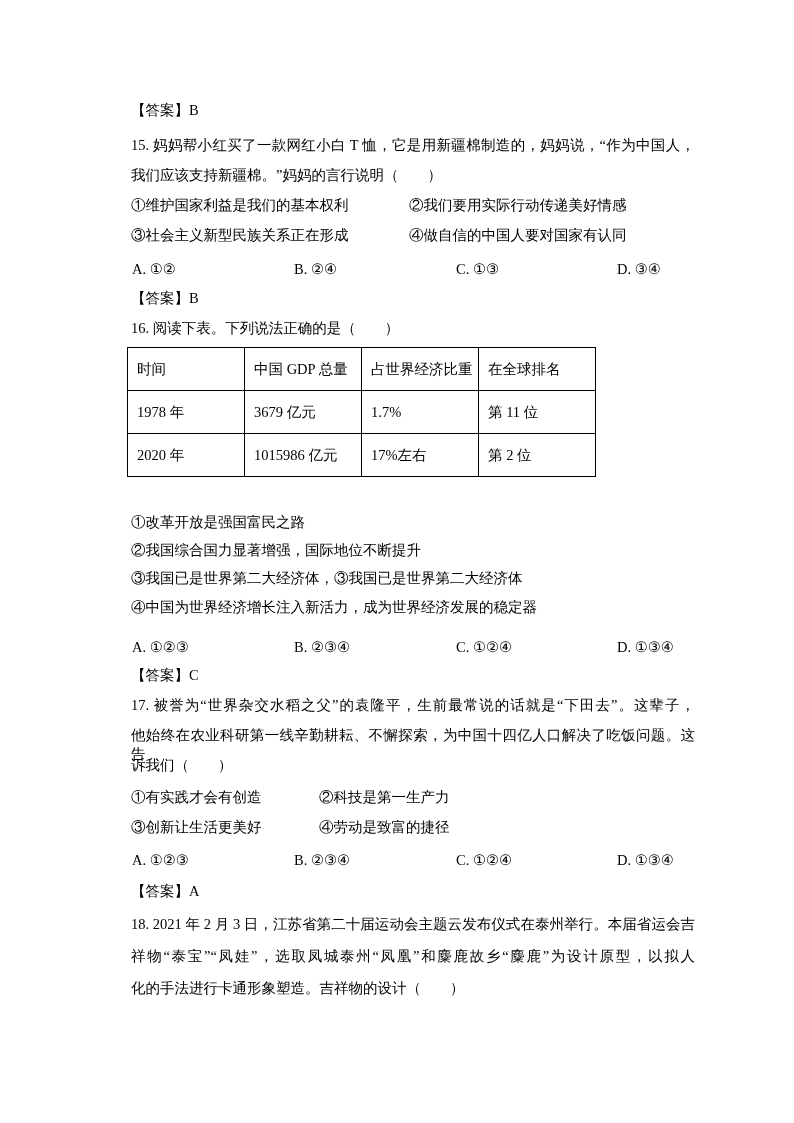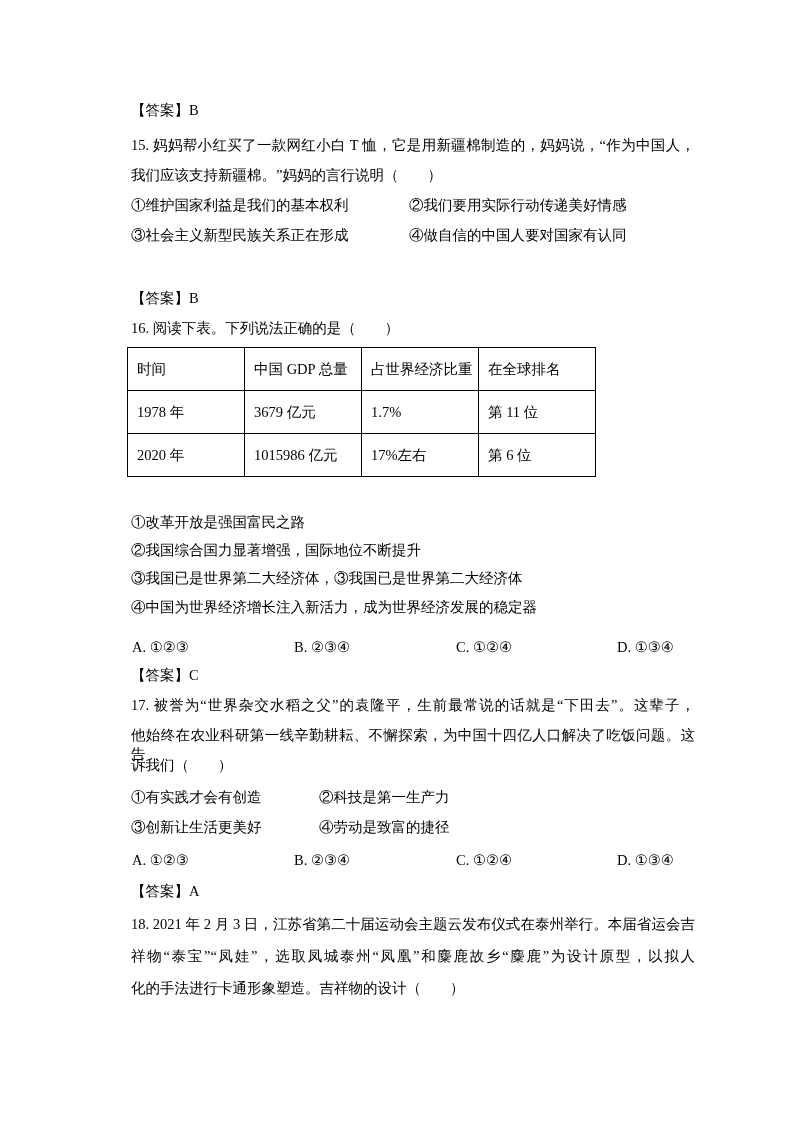--- a/index.html
+++ b/index.html
@@ -62,20 +62,26 @@
   <div class="ln just" style="top:136px">15. 妈妈帮小红买了一款网红小白 T 恤，它是用新疆棉制造的，妈妈说，“作为中国人，</div>
   <div class="ln" style="top:166px">我们应该支持新疆棉。”妈妈的言行说明（　　）</div>
   <div class="ln row" style="top:196px">
     <span class="o1">①维护国家利益是我们的基本权利</span>
     <span class="q15o2">②我们要用实际行动传递美好情感</span>
   </div>
   <div class="ln row" style="top:226px">
     <span class="o1">③社会主义新型民族关系正在形成</span>
     <span class="q15o2">④做自信的中国人要对国家有认同</span>
   </div>
+  <div class="ln row" style="top:260px">
+    <span class="cA">A. ①②</span>
+    <span class="cB">B. ②④</span>
+    <span class="cC">C. ①③</span>
+    <span class="cD">D. ③④</span>
+  </div>
   <div class="ln" style="top:289px">【答案】B</div>
 
   <div class="ln" style="top:319px">16. 阅读下表。下列说法正确的是（　　）</div>
 
   <table class="gdp">
     <tbody>
       <tr>
         <td>时间</td>
         <td>中国 GDP 总量</td>
         <td>占世界经济比重</td>
@@ -84,21 +90,21 @@
       <tr>
         <td>1978 年</td>
         <td>3679 亿元</td>
         <td>1.7%</td>
         <td>第 11 位</td>
       </tr>
       <tr>
         <td>2020 年</td>
         <td>1015986 亿元</td>
         <td>17%左右</td>
-        <td>第 6 位</td>
+        <td>第 2 位</td>
       </tr>
     </tbody>
   </table>
 
   <div class="ln" style="top:513px">①改革开放是强国富民之路</div>
   <div class="ln" style="top:541px">②我国综合国力显著增强，国际地位不断提升</div>
   <div class="ln" style="top:569px">③我国已是世界第二大经济体，③我国已是世界第二大经济体</div>
   <div class="ln" style="top:598px">④中国为世界经济增长注入新活力，成为世界经济发展的稳定器</div>
   <div class="ln row" style="top:638px">
     <span class="cA">A. ①②③</span>

